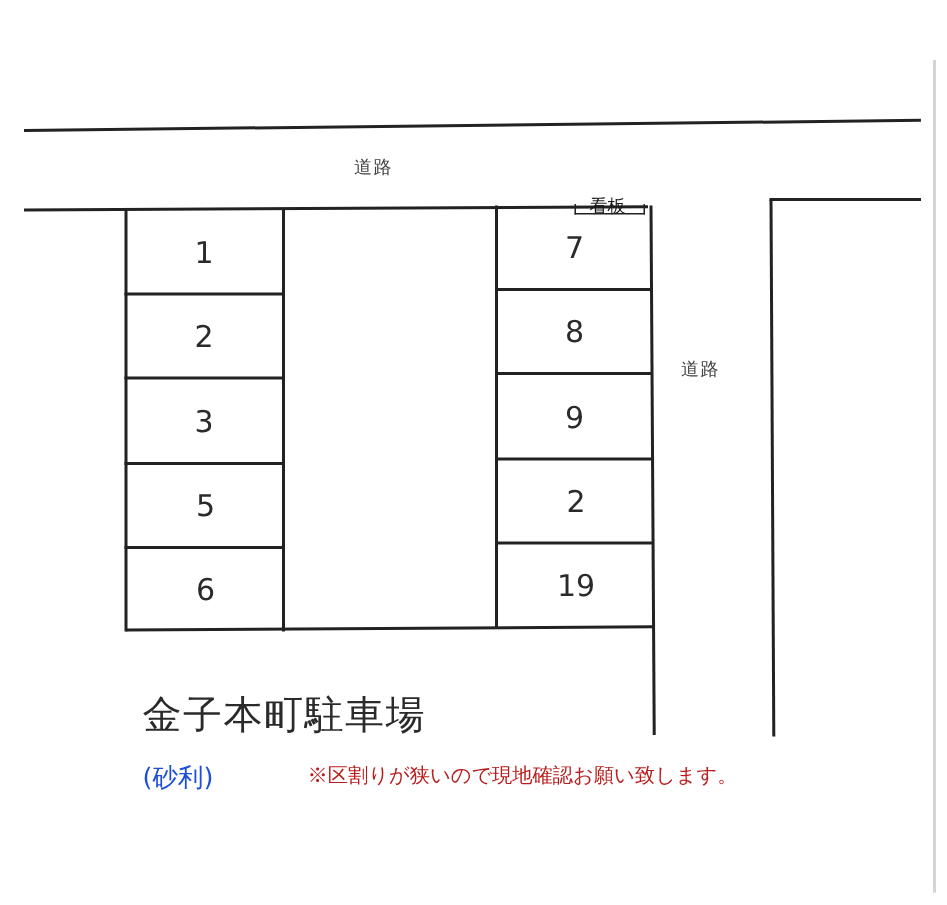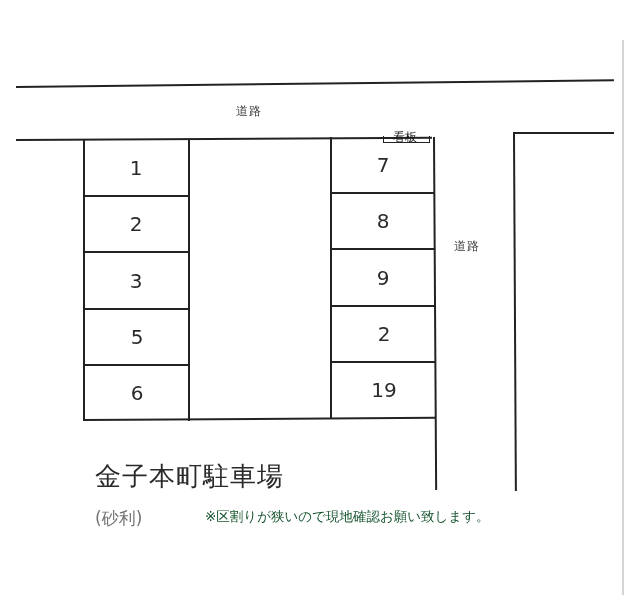--- a/index.html
+++ b/index.html
@@ -8,22 +8,22 @@
   .ln { position:absolute; background:#222; }
   .h { height:2px; }
   .v { width:2px; }
   .edge { position:absolute; left:622px; top:40px; width:2px; height:555px; background:#d4d4d4; }
   .space-num { position:absolute; font-family:"DejaVu Sans", sans-serif; font-size:20px; color:#2a2a2a;
                text-align:center; width:100px; }
   .road-label { position:absolute; font-size:12px; color:#404040; letter-spacing:1px; }
   .sign-label { position:absolute; font-size:12px; color:#1a1a1a; }
   .sign-box { position:absolute; left:383px; top:136px; width:45px; height:6px; border:1.5px solid #222; border-top:none; }
   .title { position:absolute; left:95px; top:459px; font-size:26px; color:#2a2a2a; letter-spacing:1px; }
-  .surface { position:absolute; left:95px; top:507px; font-size:17px; color:#737373;text-align:right; }
-  .note { position:absolute; left:205px; top:508px; font-size:13.5px; color:#14532d; }
+  .surface { position:absolute; left:95px; top:507px; font-size:17px; color:#1d4ed8;text-align:right; }
+  .note { position:absolute; left:205px; top:508px; font-size:13.5px; color:#b91c1c;font-family:Liberation Serif, serif; }
 </style>
 </head>
 <body>
 
 <div>
 
   <div class="edge"></div>
 
   <div class="ln h" style="left:16px; top:86px; width:598px; transform:rotate(-0.65deg); transform-origin:left center;"></div>
   <div class="ln h" style="left:16px; top:139px; width:416px; transform:rotate(-0.3deg); transform-origin:left center;"></div>

